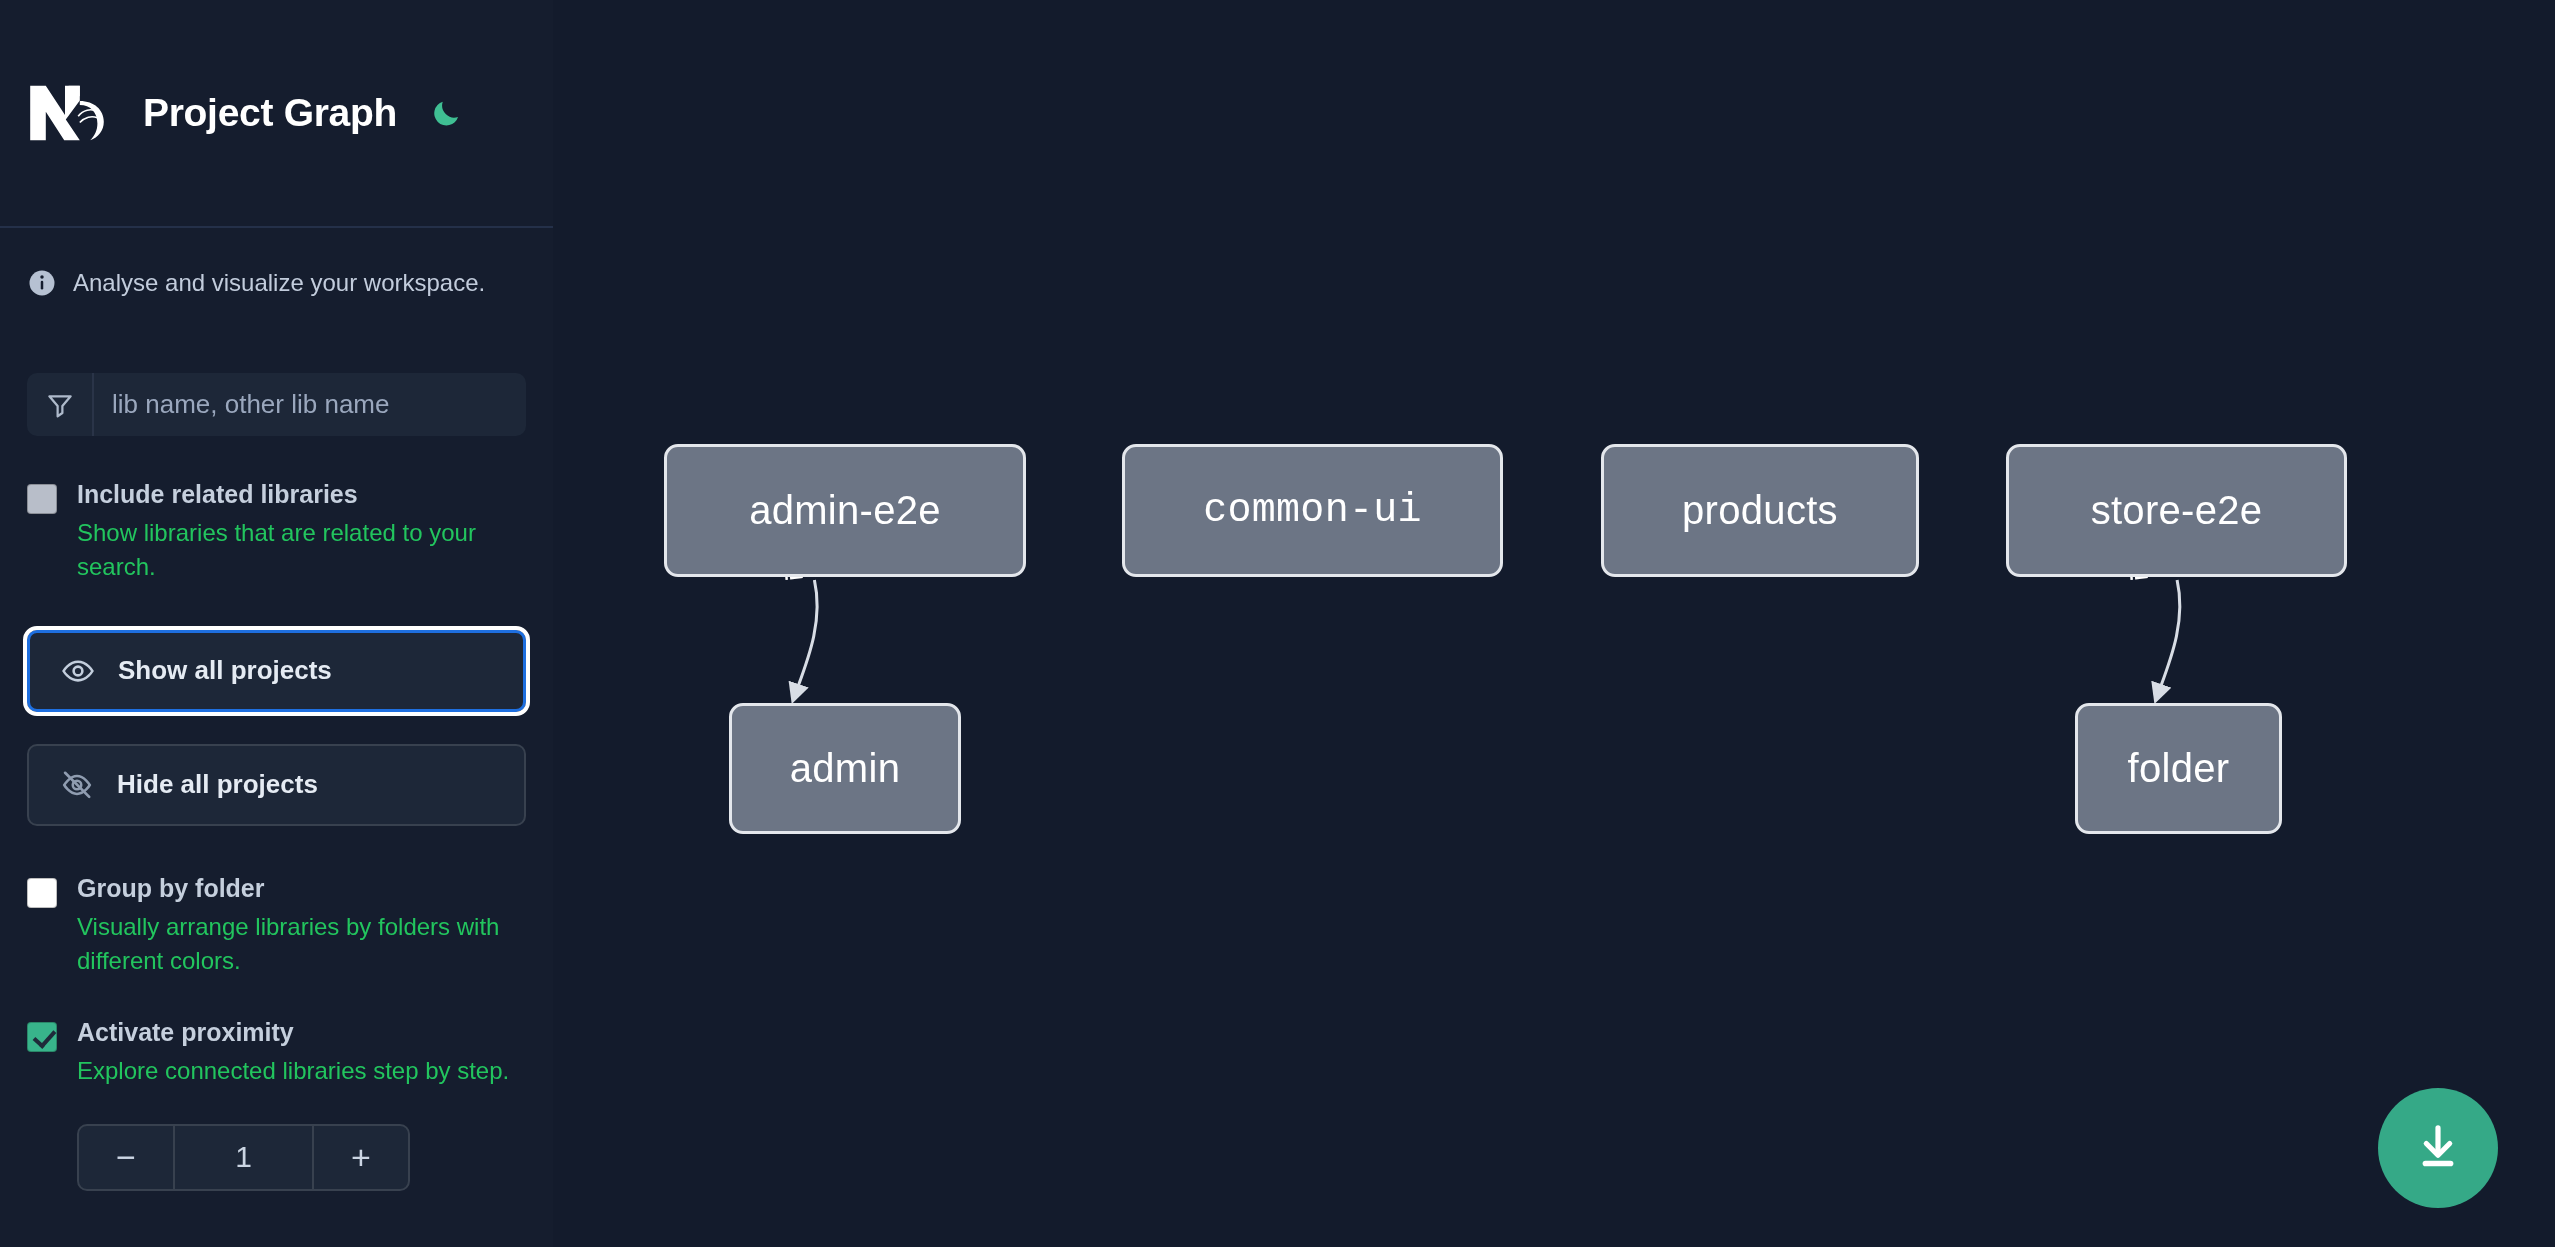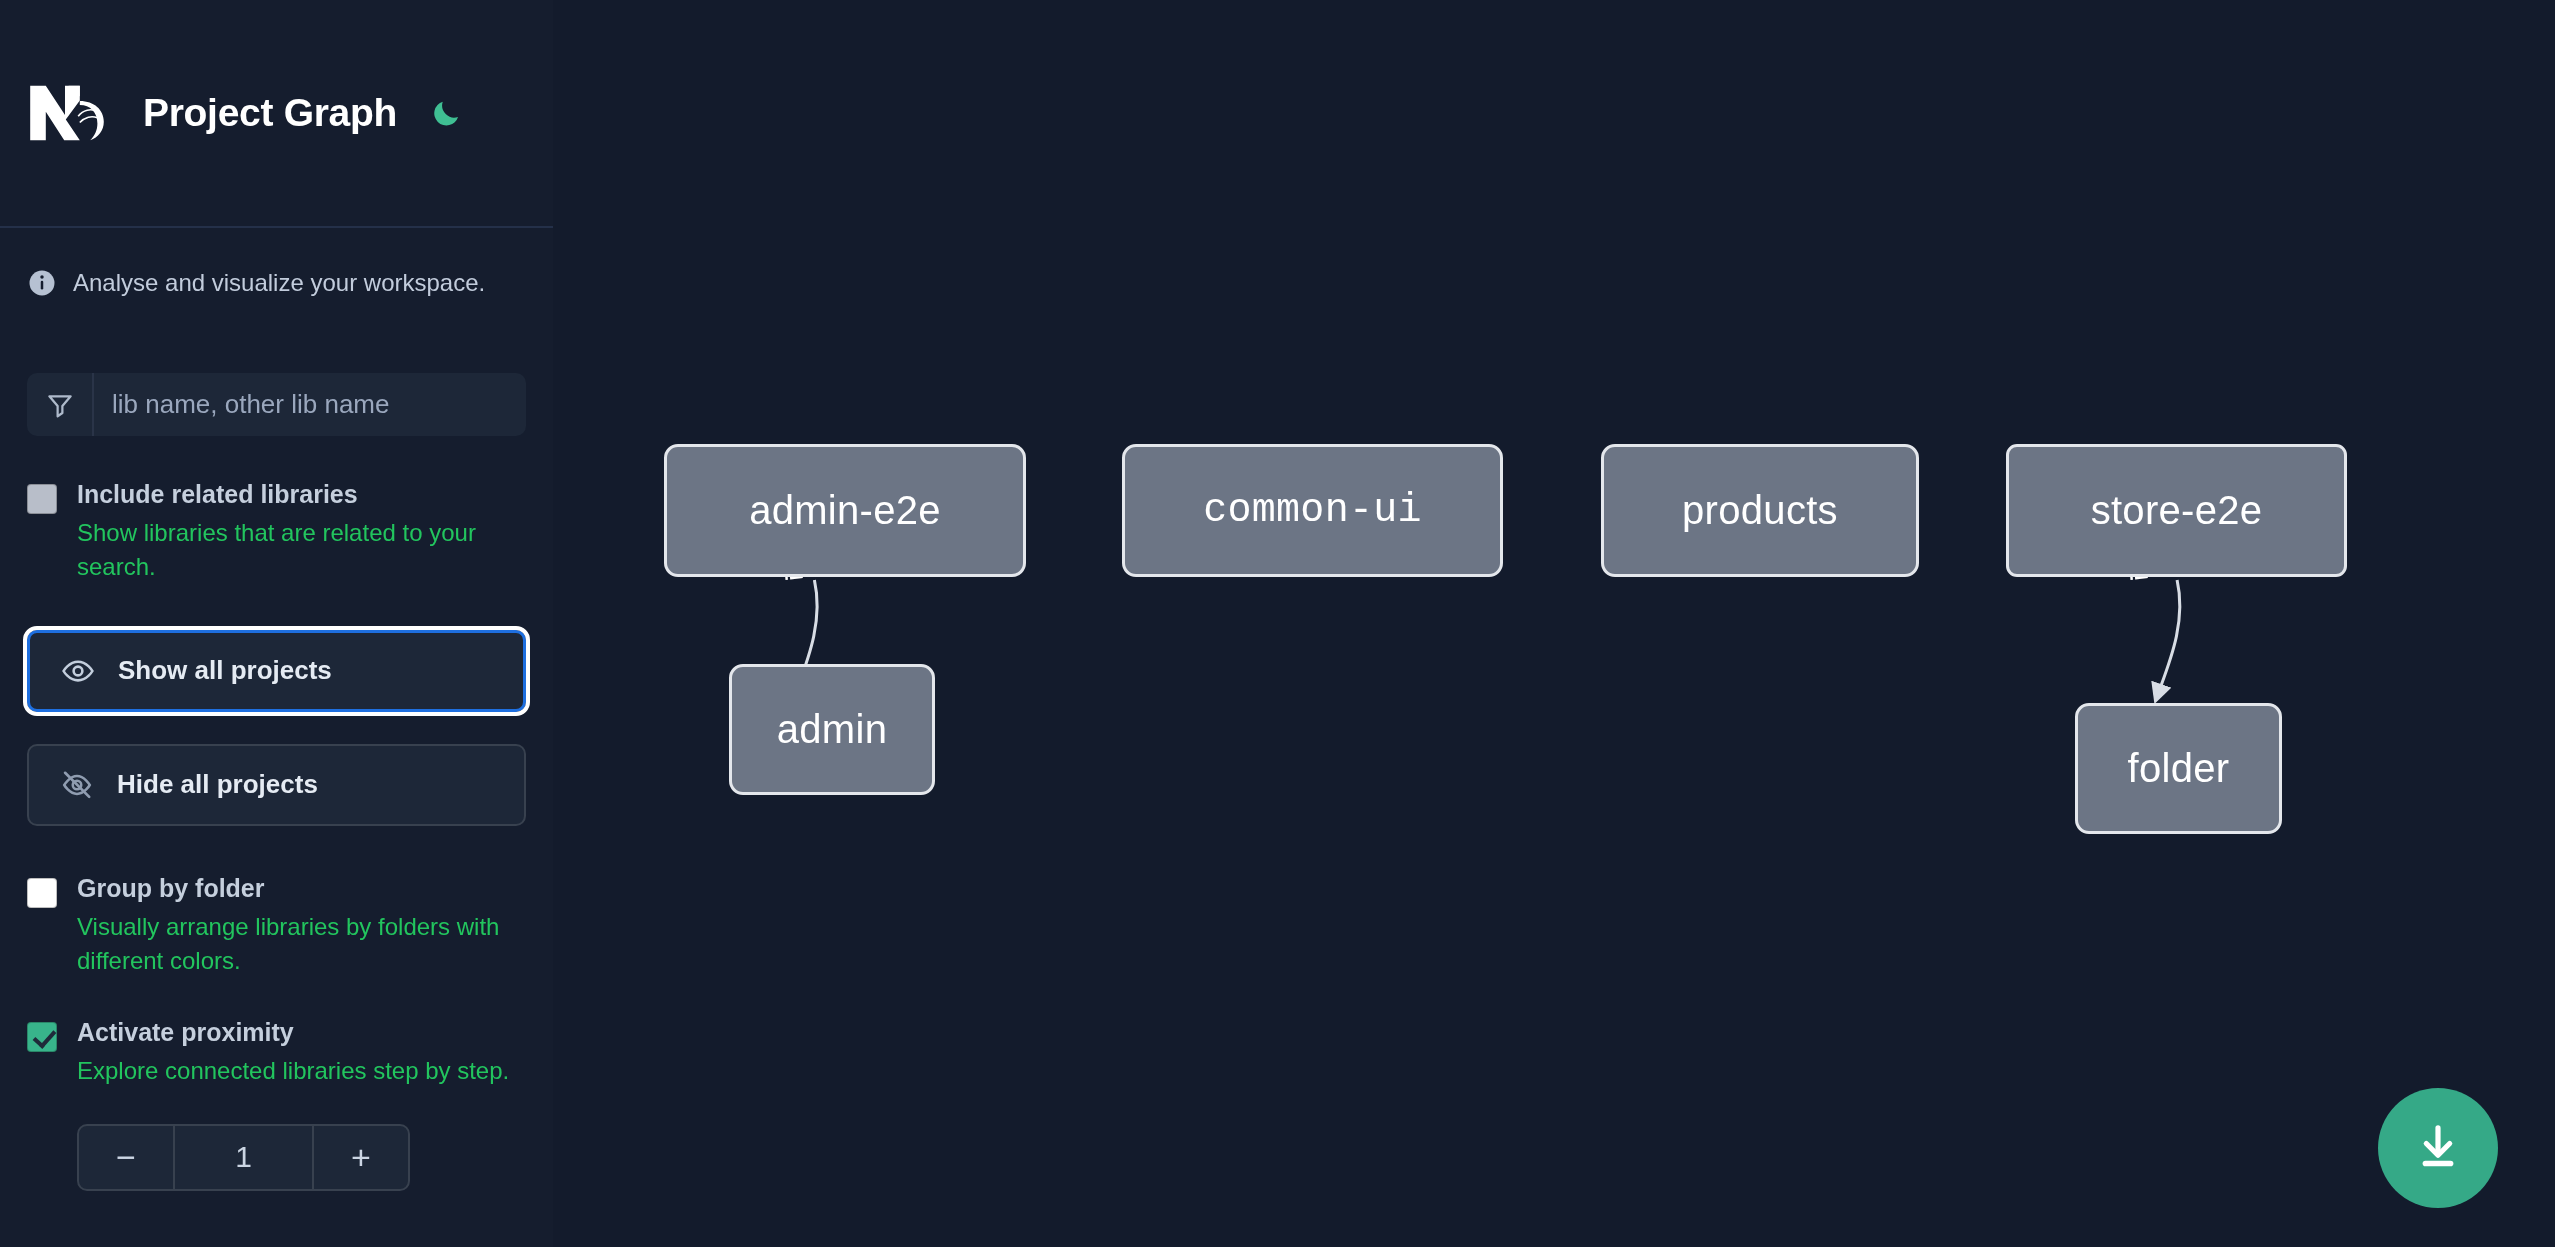--- a/index.html
+++ b/index.html
@@ -404,22 +404,22 @@
 
       <path d="M 1603 580 C 1613 625 1593 668 1582 700" fill="none" stroke="#d8dde5" stroke-width="3" marker-end="url(#arrow)"></path>
     </svg>
 
     <div style="position:absolute;left:228px;top:582px;transform:rotate(-96deg);transform-origin:left top;color:#ffffff;font-size:24px;font-weight:700;white-space:nowrap;">implicit</div>
     <div style="position:absolute;left:1573px;top:582px;transform:rotate(-96deg);transform-origin:left top;color:#ffffff;font-size:24px;font-weight:700;white-space:nowrap;">implicit</div>
 
     <div class="node" style="left:111px;top:444px;width:362px;height:133px;">admin-e2e</div>
     <div class="node" style="left:569px;top:444px;width:381px;height:133px;font-family:Liberation Mono, monospace;">common-ui</div>
     <div class="node" style="left:1048px;top:444px;width:318px;height:133px;">products</div>
-    <div class="node" style="left:1453px;top:444px;width:341px;height:133px;border-radius:11px;">store-e2e</div>
-    <div class="node" style="left:176px;top:664px;width:206px;height:131px;">admin</div>
+    <div class="node" style="left:1453px;top:444px;width:341px;height:133px;">store-e2e</div>
+    <div class="node" style="left:176px;top:703px;width:232px;height:131px;">admin</div>
     <div class="node" style="left:1522px;top:703px;width:207px;height:131px;">folder</div>
 
     <button class="fab">
       <span>
         <svg viewBox="0 0 24 24" width="52" height="52" aria-hidden="true">
           <line x1="12" y1="3.2" x2="12" y2="15" stroke="#ffffff" stroke-width="2.4" stroke-linecap="round"></line>
           <path d="M6.6 10.4 L12 15.8 L17.4 10.4" fill="none" stroke="#ffffff" stroke-width="2.4" stroke-linecap="round" stroke-linejoin="round"></path>
           <line x1="6.2" y1="19.6" x2="17.8" y2="19.6" stroke="#ffffff" stroke-width="2.6" stroke-linecap="round"></line>
         </svg>
       </span>

